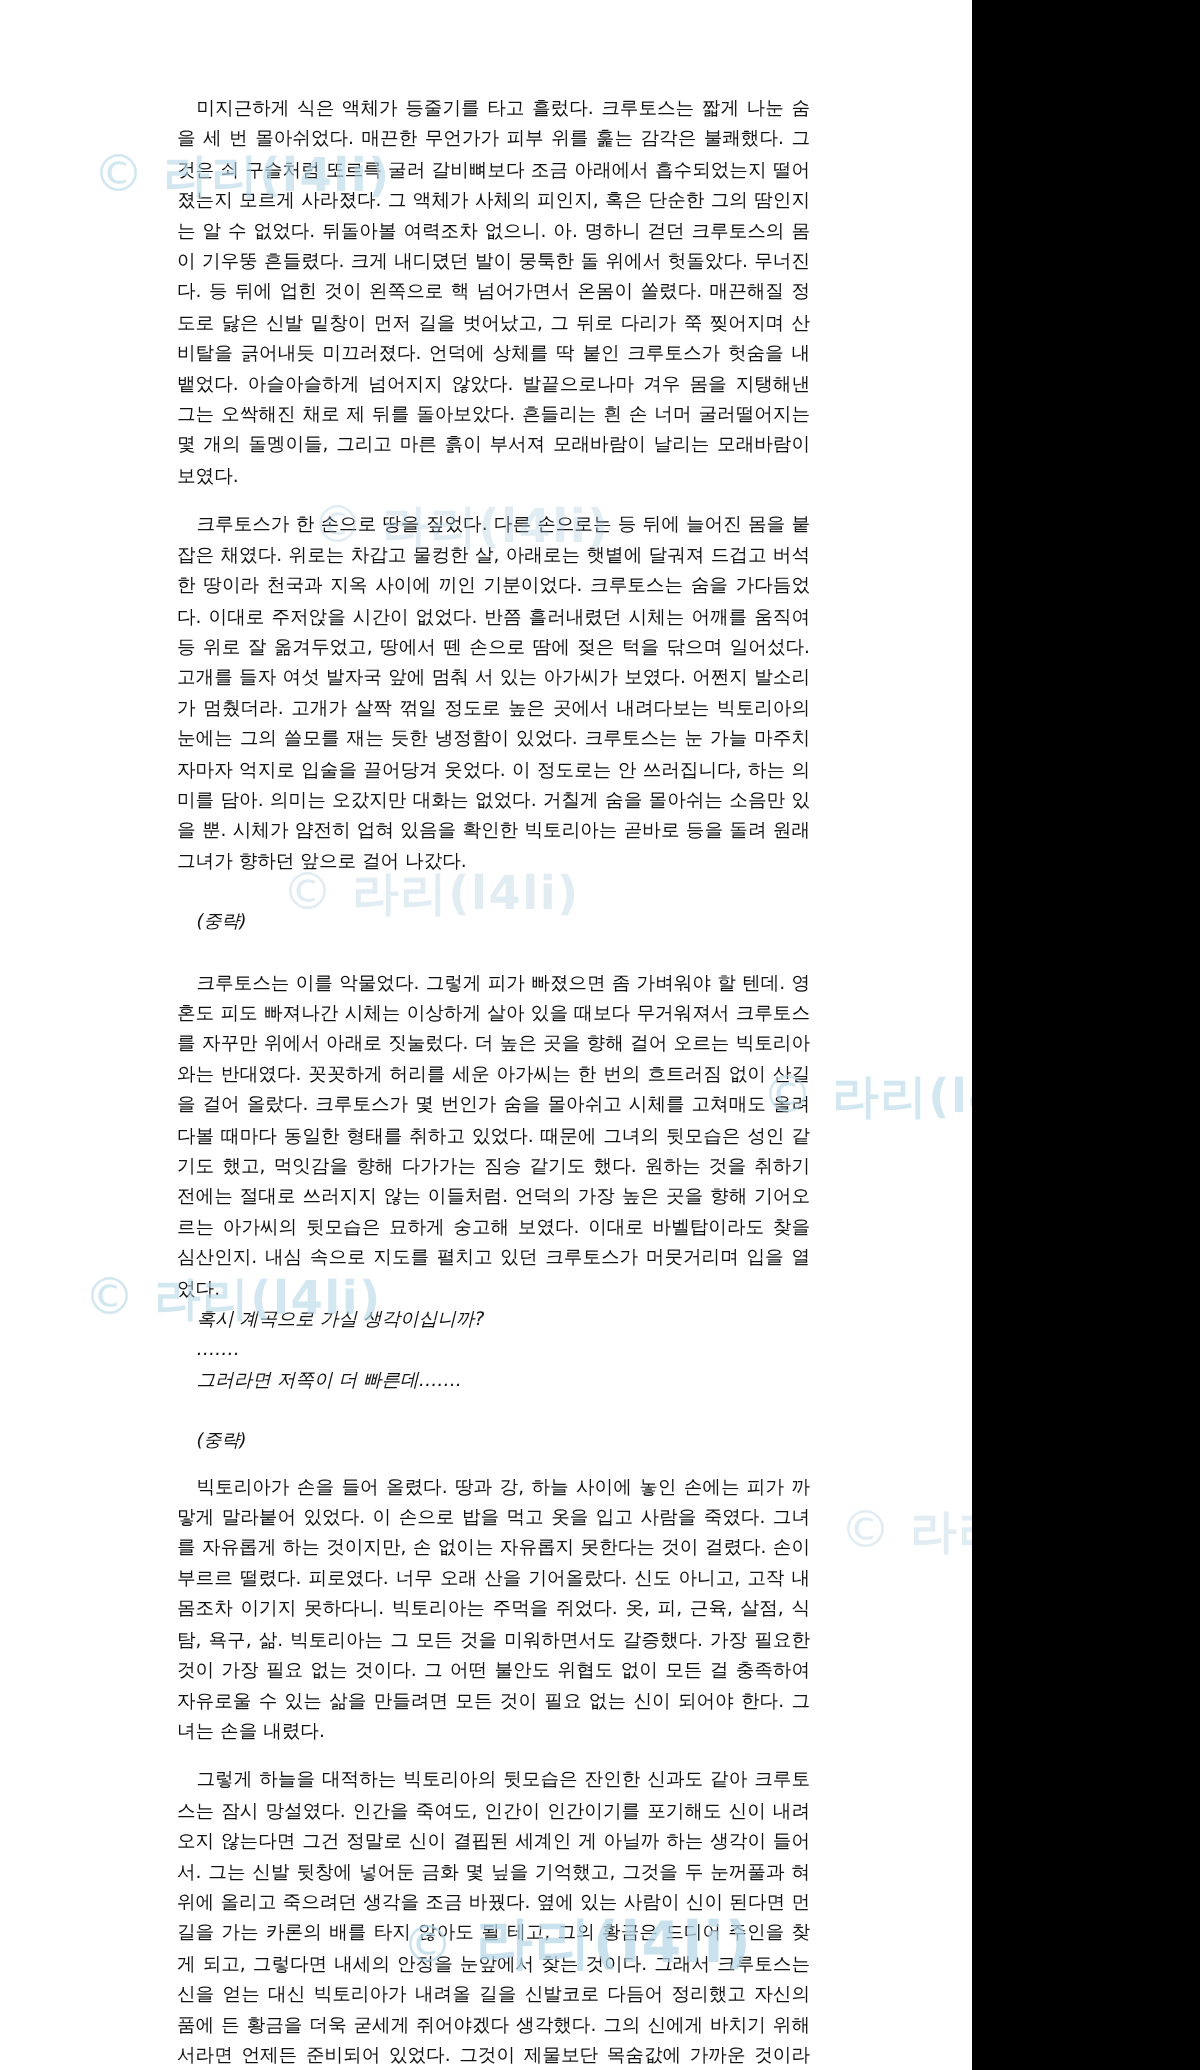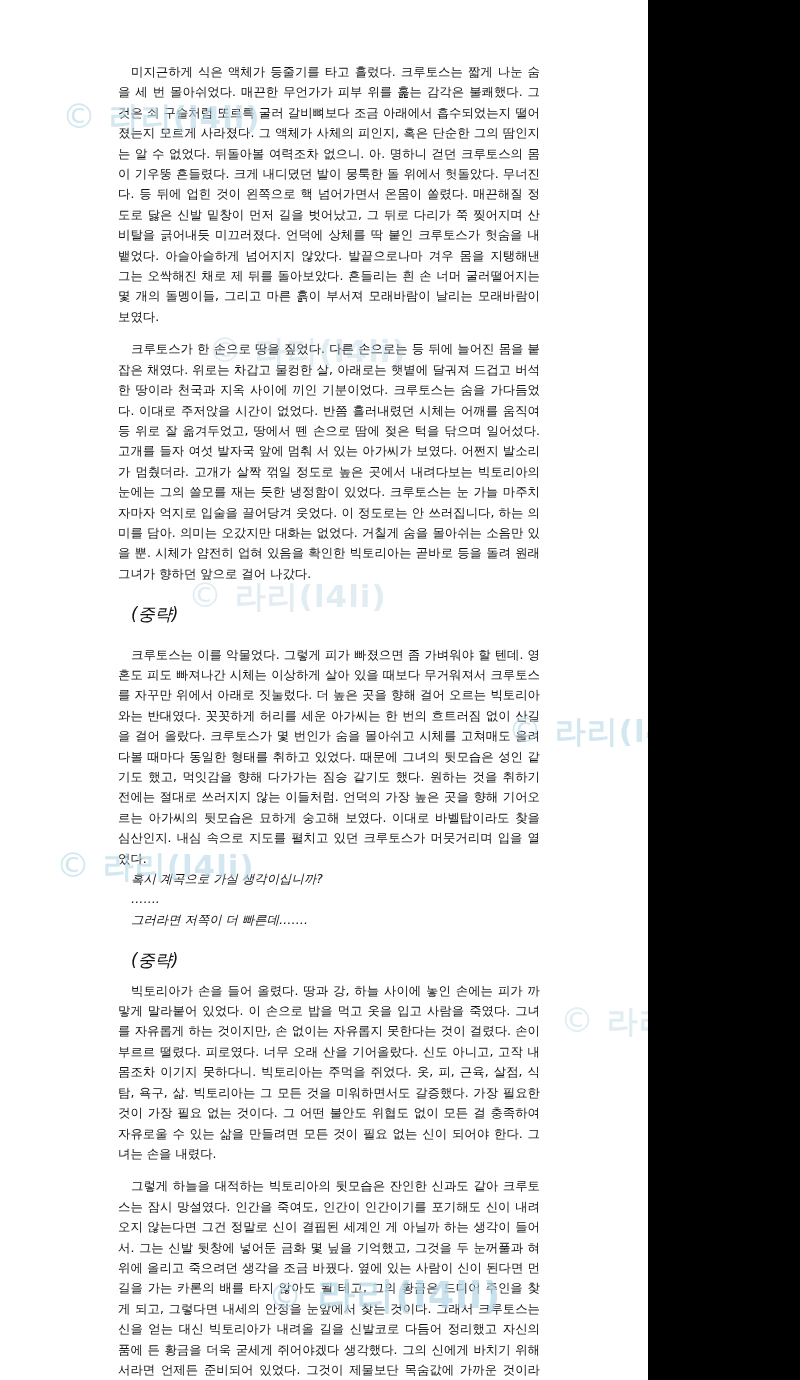--- a/index.html
+++ b/index.html
@@ -48,21 +48,21 @@
     margin-top: 12px;
   }
   .gap {
     height: 20px;
   }
   .gap-small {
     height: 10px;
   }
   .section-mark {
     font-style: italic;
-    font-size: 17px;
+    font-size: 12px;
     text-indent: 13px;
     margin: 0;
     color: #111;
   }
   .dialog {
     text-indent: 13px;
     margin: 0;
     font-style: italic;
   }
   

